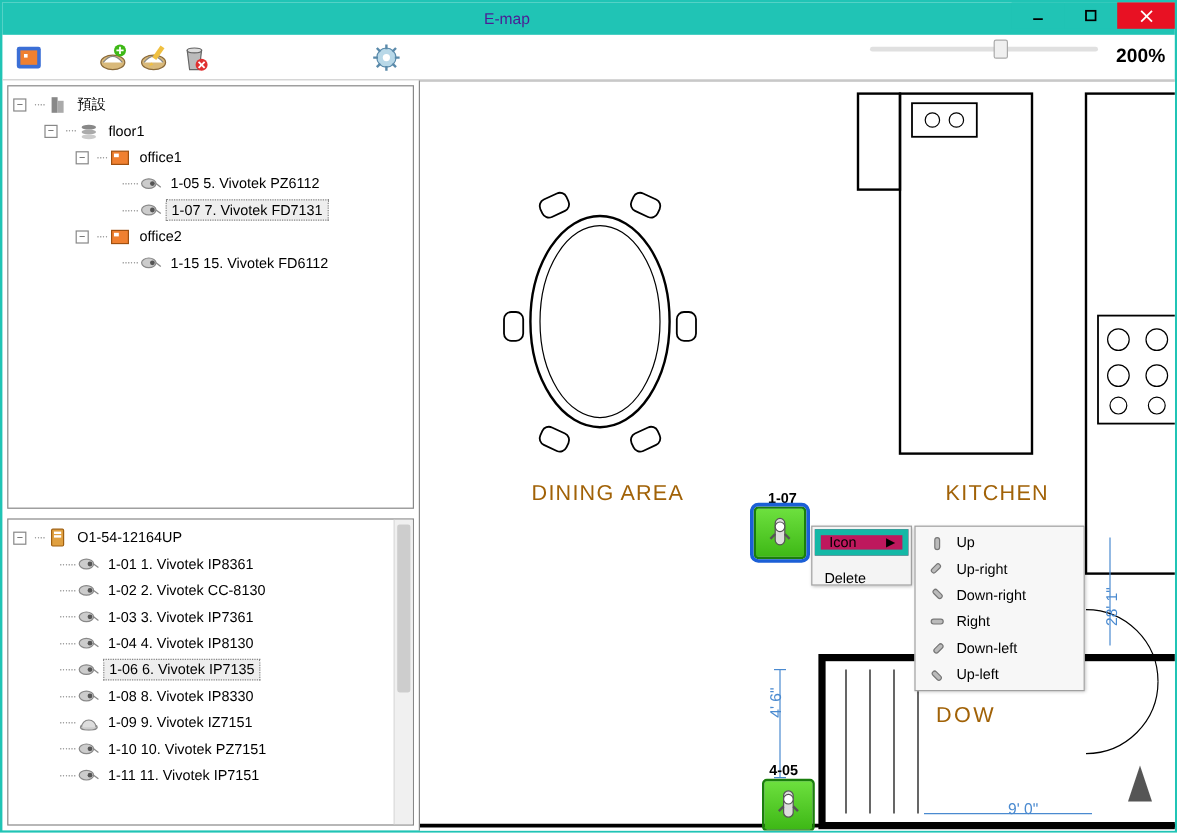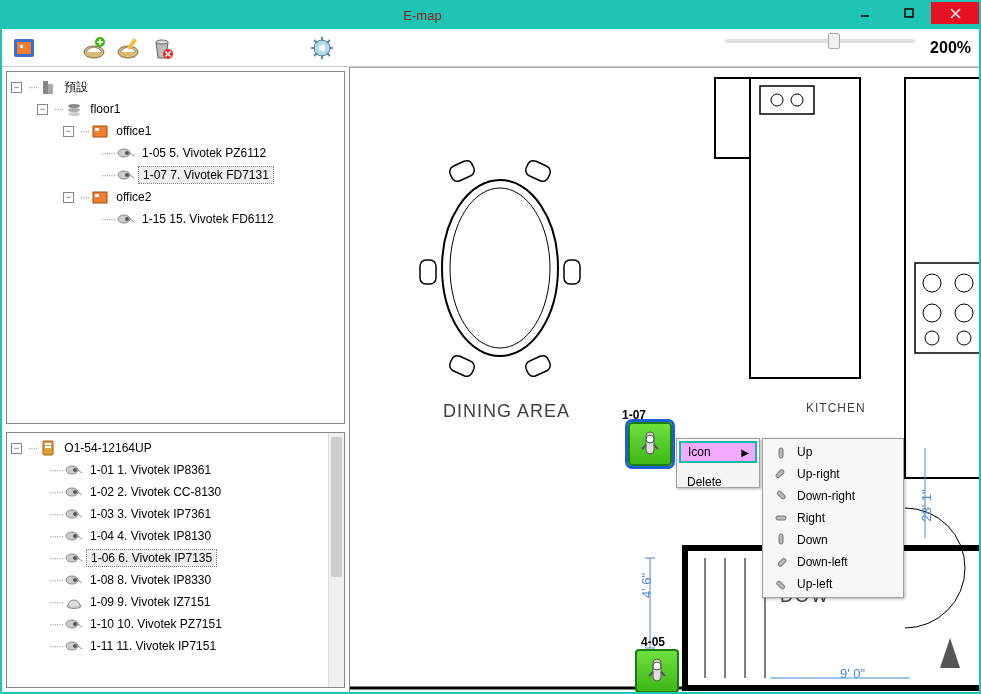--- a/index.html
+++ b/index.html
@@ -1,19 +1,19 @@
 <!DOCTYPE html>
 <html><head>
 <meta charset="utf-8">
 <style>
   * { box-sizing: border-box; margin: 0; padding: 0; font-family: "Segoe UI", Tahoma, sans-serif; font-size: 12px; }
   html, body { width: 981px; height: 694px; overflow: hidden; }
   .window { width: 981px; height: 694px; border: 2px solid #20c4b5; background: #fff; display: flex; flex-direction: column; }
   .titlebar { height: 27px; background: #20c4b5; display: flex; align-items: center; position: relative; }
-  .titlebar .title { flex: 1; text-align: center; color: #7f1d1d; font-size: 13px; }
+  .titlebar .title { flex: 1; text-align: center; color: #4c1d95; font-size: 13px; }
   .winbtns { display: flex; height: 100%; }
   .winbtn { width: 44px; height: 22px; display: flex; align-items: center; justify-content: center; color: #000; background: #20c4b5; }
   .winbtn.close { background: #e81123; color: #fff; width: 48px; height: 22px; }
   .toolbar { height: 38px; border-bottom: 1px solid #ccc; display: flex; align-items: center; padding: 3px 8px; gap: 6px; }
   .tbtn { width: 28px; height: 28px; display: flex; align-items: center; justify-content: center; border-radius: 2px; }
   .tsep { width: 30px; }
   .zoom-area { margin-left: auto; display: flex; align-items: flex-start; gap: 8px; }
   .zoom-track { width: 190px; height: 4px; background: #e0e0e0; position: relative; border-radius: 2px; }
   .zoom-thumb { position: absolute; top: -6px; width: 12px; height: 16px; background: #f0f0f0; border: 1px solid #aaa; border-radius: 2px; }
   .zoom-txt { font-weight: bold; font-size: 16px; min-width: 48px; text-align: right; }
@@ -24,28 +24,28 @@
   .panel.bottom { height: 256px; }
   .tree { padding: 4px; }
   .node { display: flex; align-items: center; height: 22px; white-space: nowrap; }
   .expander { width: 11px; height: 11px; border: 1px solid #888; display: flex; align-items: center; justify-content: center; font-size: 9px; line-height: 1; margin-right: 4px; color: #555; background: #fff; }
   .dots { color: #999; letter-spacing: -1px; margin: 0 2px; font-size: 10px; }
   .ticon { width: 18px; height: 16px; display: flex; align-items: center; justify-content: center; margin-right: 3px; }
   .lbl { padding: 1px 4px; }
   .lbl.sel { background: #eee; border: 1px dotted #888; }
   .map { flex: 1; position: relative; overflow: hidden; background: #fff; border-top: 1px solid #aaa; }
   .map svg.floor { position: absolute; top: 0; left: 0; }
-  .map-label { position: absolute; font-family: Arial; color: #404040; }
+  .map-label { position: absolute; font-family: Arial; color: #a16207; }
   .cam { position: absolute; width: 44px; height: 44px; border-radius: 4px; display: flex; align-items: center; justify-content: center; }
   .cam.green { background: linear-gradient(#6de03e,#3eb816); border: 2px solid #1a7e0c; }
   .cam.sel { outline: 3px solid #1b5fd6; }
   .cam-lbl { position: absolute; font-weight: bold; font-size: 12px; }
   .ctxmenu { position: absolute; background: #f4f4f4; border: 1px solid #a0a0a0; box-shadow: 1px 1px 3px rgba(0,0,0,.3); padding: 2px; }
   .ctxitem { height: 22px; display: flex; align-items: center; padding: 16px 22px 0 8px; gap: 8px; position: relative; }
-  .ctxitem.hl { background: #f0abfc; border: 2px solid #14b8a6; padding: 0 21px 0 7px; }
+  .ctxitem.hl { background: #be185d; border: 5px solid #14b8a6; padding: 0 21px 0 7px; }
   .ctxitem .arrow { position: absolute; right: 6px; font-size: 10px; }
   .submenu { position: absolute; background: #f7f7f7; border: 1px solid #a0a0a0; box-shadow: 1px 1px 3px rgba(0,0,0,.3); padding: 2px; width: 142px; }
   .subitem { height: 22px; display: flex; align-items: center; gap: 8px; padding: 0 8px; }
   .diricon { width: 16px; height: 16px; display: flex; align-items: center; justify-content: center; }
   .scrollbar { position: absolute; right: 0; top: 0; bottom: 0; width: 16px; background: #f0f0f0; border-left: 1px solid #ddd; }
   .scrollthumb { position: absolute; left: 2px; right: 2px; background: #cdcdcd; border-radius: 2px; }
 </style>
 </head>
 <body>
 
@@ -388,27 +388,27 @@
           <line x1="420" y1="610" x2="560" y2="610"></line>
         </g>
 
         <path d="M 555 440 A 60 60 0 0 1 615 500" fill="none" stroke="#000"></path>
         <path d="M 615 500 A 60 60 0 0 1 555 560" fill="none" stroke="#000"></path>
 
         <polygon points="600,570 610,600 590,600" fill="#555"></polygon>
       </svg>
 
       <div class="map-label" style="left:93px;top:333px;font-size:18px;letter-spacing:1px">DINING AREA</div>
-      <div class="map-label" style="left:456px;top:333px;font-size:12px;letter-spacing:1px">KITCHEN</div>
+      <div class="map-label" style="left:438px;top:333px;font-size:18px;letter-spacing:1px">KITCHEN</div>
       <div class="map-label" style="left:430px;top:518px;font-size:18px;letter-spacing:2px">DOW</div>
       <div class="map-label" style="left:284px;top:510px;font-size:13px;color:#4a8ad0;transform:rotate(-90deg)">4' 6"</div>
       <div class="map-label" style="left:560px;top:430px;font-size:13px;color:#4a8ad0;transform:rotate(-90deg)">28' 1"</div>
       <div class="map-label" style="left:490px;top:598px;font-size:13px;color:#4a8ad0">9' 0"</div>
 
-      <div class="cam-lbl" style="left:272px;top:340px">1-07</div>
+      <div class="cam-lbl" style="left:290px;top:340px">1-07</div>
       <div class="cam green sel" style="left:278px;top:354px">
         <svg width="24" height="30">
             <rect x="8" y="3" width="8" height="22" rx="4" fill="#ddd" stroke="#555"></rect>
             <circle cx="12" cy="10" r="4" fill="#fff" stroke="#555"></circle>
             <path d="M 4 20 L 8 16" stroke="#555" stroke-width="2"></path>
             <path d="M 20 20 L 16 16" stroke="#555" stroke-width="2"></path>
           </svg>
       </div>
       <div class="cam-lbl" style="left:291px;top:567px">4-05</div>
       <div class="cam green" style="left:285px;top:581px">
@@ -458,28 +458,20 @@
           <div class="subitem">
             <span class="diricon">
               <svg width="14" height="10">
                 <rect x="2" y="3" width="10" height="4" rx="2" fill="#bbb" stroke="#777"></rect>
               </svg>
             </span>
             <span>Right</span>
           </div>
           <div class="subitem">
             <span class="diricon">
-              <svg width="10" height="14">
-                <rect x="3" y="1" width="4" height="10" rx="2" fill="#bbb" stroke="#777"></rect>
-              </svg>
-            </span>
-            <span>Down</span>
-          </div>
-          <div class="subitem">
-            <span class="diricon">
               <svg width="12" height="12">
                 <rect x="3" y="2" width="4" height="9" rx="2" fill="#bbb" stroke="#777" transform="rotate(-135 6 6)"></rect>
               </svg>
             </span>
             <span>Down-left</span>
           </div>
           <div class="subitem">
             <span class="diricon">
               <svg width="12" height="12">
                 <rect x="3" y="2" width="4" height="9" rx="2" fill="#bbb" stroke="#777" transform="rotate(-45 6 6)"></rect>

